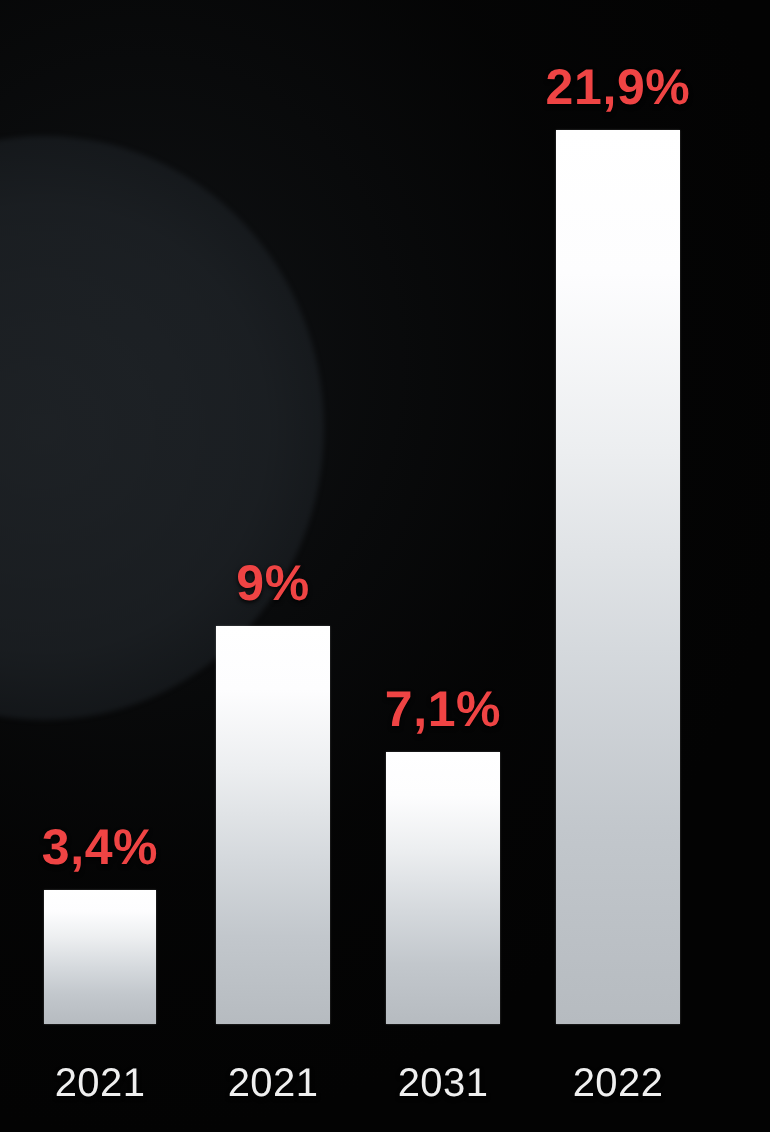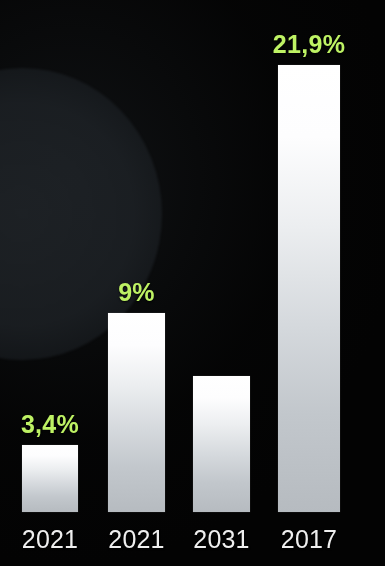--- a/index.html
+++ b/index.html
@@ -54,35 +54,35 @@
     left: 0;
     width: 100%;
     background-image: linear-gradient(to bottom, #ffffff 0%, #fdfdfe 16%, #eceef0 36%, #d5d9dd 58%, #c2c7cc 78%, #b6bbc0 100%);
     box-shadow: 0 0 1px rgba(255,255,255,0.25);
   }
 
   .bar-value {
     position: absolute;
     left: 50%;
     transform: translateX(-50%);
-    color: #bef264;
+    color: #ef4444;
     font-size: 25px;
     font-weight: 700;
     letter-spacing: 0.3px;
     white-space: nowrap;
     text-shadow: 0 1px 2px rgba(0,0,0,0.85);
   }
 
   .bar-label {
     position: absolute;
     left: 50%;
     transform: translateX(-50%);
     bottom: 12px;
     color: #efefef;
-    font-size: 25px;
+    font-size: 20px;
     font-weight: 400;
     letter-spacing: 0.2px;
     white-space: nowrap;
     text-shadow: 0 1px 2px rgba(0,0,0,0.8);
   }
 </style>
 </head>
 <body>
 
 <div id="chart-root">
@@ -99,23 +99,24 @@
     </div>
 
     <div class="bar-group" style="left: 108px; width: 57px; height: 100%;">
       <div class="bar" style="height: 199px; bottom: 54px;"></div>
       <div class="bar-value" style="bottom: 259px;">9%</div>
       <div class="bar-label">2021</div>
     </div>
 
     <div class="bar-group" style="left: 193px; width: 57px; height: 100%;">
       <div class="bar" style="height: 136px; bottom: 54px;"></div>
+      <div class="bar-value" style="bottom: 196px;">7,1%</div>
       <div class="bar-label">2031</div>
     </div>
 
     <div class="bar-group" style="left: 278px; width: 62px; height: 100%;">
       <div class="bar" style="height: 447px; bottom: 54px;"></div>
       <div class="bar-value" style="bottom: 507px;">21,9%</div>
-      <div class="bar-label">2017</div>
+      <div class="bar-label">2022</div>
     </div>
 
   </div>
 </div>
 
 </body></html>

